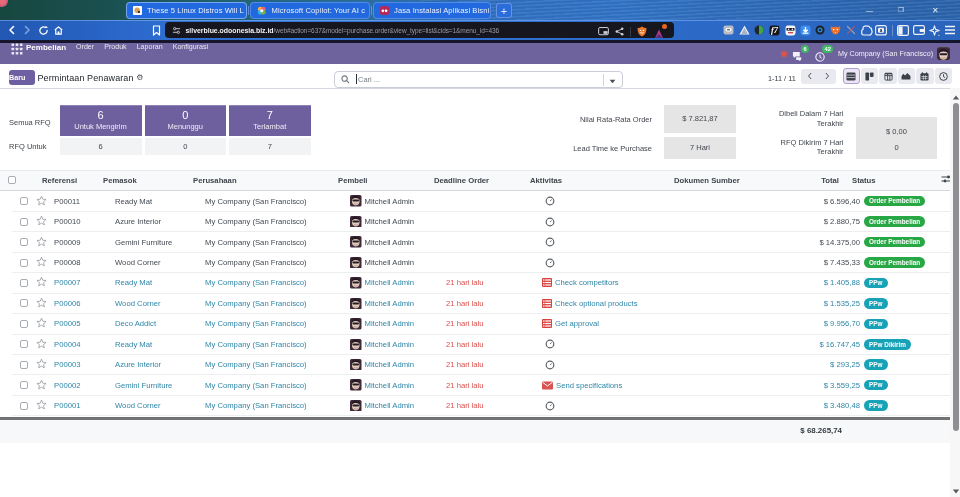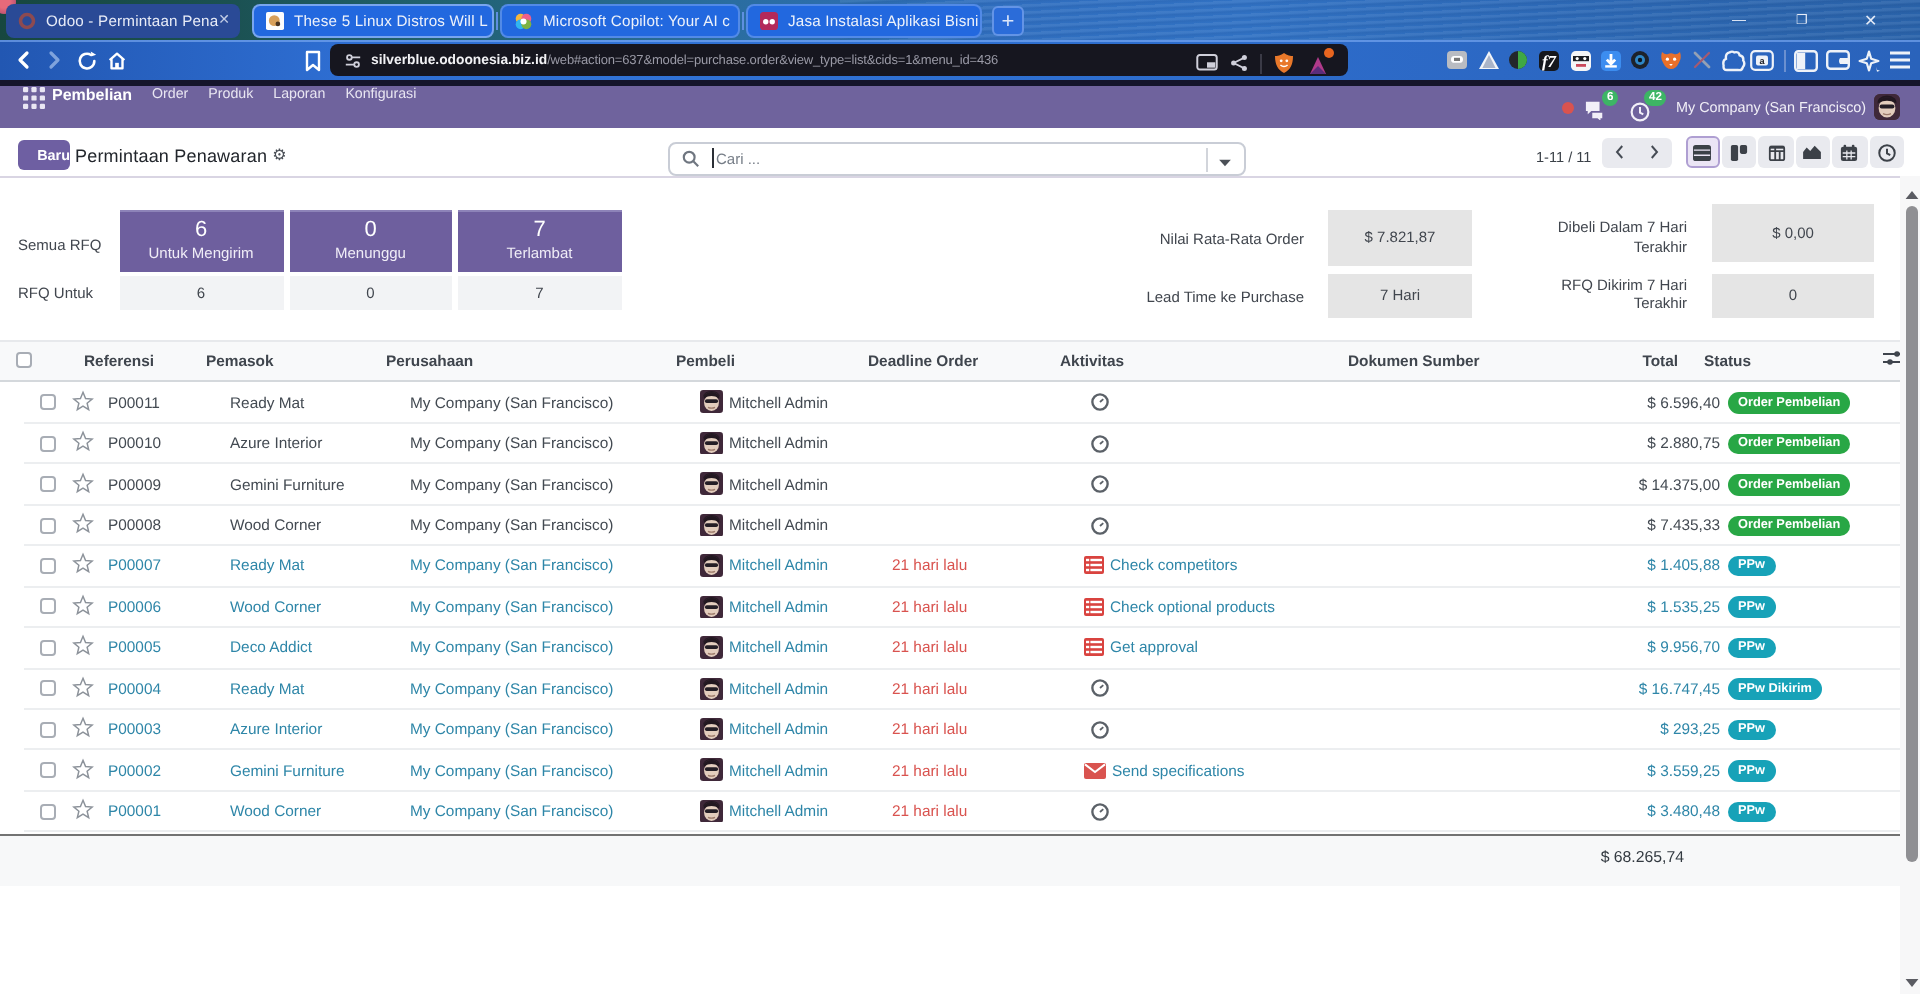--- a/index.html
+++ b/index.html
@@ -21,21 +21,21 @@
 .urltxt{font-size:6.9px;color:#9a9aa6;white-space:nowrap}
 .urltxt b{color:#f2f2f5;font-weight:bold}
 .tbico{position:absolute;top:20px;height:20px;display:flex;align-items:center;justify-content:center}
 
 #onav{position:absolute;left:0;top:42.5px;width:960px;height:21px;background:#6f639d;color:#eceaf4;font-size:7.5px;display:flex;align-items:flex-start}
 #onav .brand{font-weight:bold;font-size:8px;color:#fff;margin-left:3px}
 #onav .mi{margin-left:10px;font-size:7.1px;color:#e9e6f2}
 .badge{position:absolute;background:#3db565;color:#fff;font-size:5.8px;font-weight:bold;border-radius:6px;padding:0 2.5px;height:8px;line-height:8px}
 
 #cpanel{position:absolute;left:0;top:63.5px;width:960px;height:25.5px;background:#fff;border-bottom:1.5px solid #d9d5e3}
-#btn-new{position:absolute;left:9px;top:69.5px;width:26px;height:15px;border-radius:3px;background:#6e5fa2;color:#fff;font-size:7.2px;font-weight:bold;text-align:right;line-height:15px}
+#btn-new{position:absolute;left:9px;top:69.5px;width:26px;height:15px;border-radius:3px;background:#6e5fa2;color:#fff;font-size:7.2px;font-weight:bold;text-align:left;line-height:15px}
 #vtitle{position:absolute;left:37.5px;top:72.5px;font-size:9px;color:#22262c;letter-spacing:.1px}
 #searchbox{position:absolute;left:334px;top:71px;width:289px;height:16.5px;border:1px solid #c9cdd6;border-radius:4px;background:#fff;display:flex;align-items:center}
 #pagetxt{position:absolute;left:768px;top:74px;white-space:nowrap;font-size:7.3px;color:#3b4148}
 .pgbtn{position:absolute;top:68.5px;width:17.5px;height:15.5px;background:#e9eaef;display:flex;align-items:center;justify-content:center;color:#454b54}
 .vsw{position:absolute;top:68px;width:17.6px;height:16px;border-radius:3px;background:#e9eaef;display:flex;align-items:center;justify-content:center}
 
 .dlabel{position:absolute;font-size:7.5px;color:#41464e}
 .pcard{position:absolute;top:104.5px;height:31.5px;background:#6e5f9e;border-top:1.5px solid #8d83b8;color:#fff;text-align:center}
 .pcard .num{font-size:11px;margin-top:3px;line-height:13px}
 .pcard .lbl{font-size:7.5px;line-height:10px;color:#f0edf7}
@@ -59,38 +59,31 @@
 .c-doc{width:112px}
 .c-tot{width:62px;text-align:right}
 .c-sta{width:88px;padding-left:4px}
 .c-cog{width:20px}
 .chk{width:8px;height:8px;border:1px solid #a8adb5;border-radius:2px;background:#fff}
 .pill{display:inline-block;white-space:nowrap;border-radius:6px;color:#fff;font-size:6.4px;font-weight:bold;padding:1.5px 5px;line-height:7.5px}
 .pill.g{background:#28a745}
 .pill.t{background:#17a2b8}
 .red{color:#d9534f}
 .avatar{display:block;margin-right:3px;flex:none}
-#tfoot{position:absolute;left:0;top:417px;width:950px;height:26px;background:#f7f8f9;border-top:1px solid #737373;font-size:7.9px;font-weight:normal;color:#333a41}
+#tfoot{position:absolute;left:0;top:417px;width:950px;height:26px;background:#f7f8f9;border-top:3px solid #737373;font-size:7.9px;font-weight:bold;color:#333a41}
 
 #sbar{position:absolute;left:950px;top:88px;width:10px;height:409px;background:#f7f7f8}
 #sthumb{position:absolute;left:952.5px;top:102.5px;width:6px;height:328px;background:#8f8f93;border-radius:3px}
 .sarr{position:absolute;left:951.5px;width:8px;text-align:center;font-size:5.5px;color:#55565e}
 </style></head><body>
 <div id="page">
 
 <div id="tabbar">
       <div style="position:absolute;left:-4px;top:-5px;width:12px;height:12px;border-radius:50%;background:radial-gradient(circle,#e66a7a 35%,#c05575 70%,transparent 75%)"></div>
       <div style="position:absolute;left:420px;top:0;width:540px;height:20px;background:repeating-linear-gradient(177deg,rgba(255,255,255,0.07) 0px,rgba(255,255,255,0.07) 1px,rgba(0,0,30,0.05) 2px,transparent 3.5px)"></div>
-  <div class="tab" id="tab1">
-    <svg width="9" height="9" style="margin-left:6px" viewBox="0 0 10 10">
-          <circle cx="5" cy="5" r="3.6" fill="none" stroke="#8d4a50" stroke-width="2"></circle>
-        </svg>
-    <span class="ttl">Odoo - Permintaan Pena</span>
-    <span style="position:absolute;right:5px;top:4px;color:#c3cde6;font-size:7px">✕</span>
-  </div>
   <div class="tab" id="tab2">
     <svg width="9" height="9" style="margin-left:6px" viewBox="0 0 10 10">
           <rect x="0" y="0" width="10" height="10" rx="1" fill="#fdfdfd"></rect>
           <circle cx="4.6" cy="4.8" r="3" fill="#d8a05a"></circle>
           <circle cx="6.6" cy="6.6" r="1.3" fill="#4a3420"></circle>
         </svg>
     <span class="ttl">These 5 Linux Distros Will L</span>
   </div>
   <div class="tab" id="tab3">
     <svg width="9.5" height="9.5" style="margin-left:6px" viewBox="0 0 10 10">
@@ -415,21 +408,21 @@
 <div class="gcell" style="left:144.5px;width:81.5px">0</div>
 <div class="gcell" style="left:229px;width:81.5px">7</div>
 
 <div class="rlab" style="left:500px;top:115px;width:152px">Nilai Rata-Rata Order</div>
 <div class="rlab" style="left:500px;top:143.5px;width:152px">Lead Time ke Purchase</div>
 <div class="vbox" style="left:664px;top:104.5px;width:72px;height:28.5px">$ 7.821,87</div>
 <div class="vbox" style="left:664px;top:137px;width:72px;height:21.5px">7 Hari</div>
 
 <div class="rlab" style="left:691px;top:109px;width:152.5px">Dibeli Dalam 7 Hari<br>Terakhir</div>
 <div class="rlab" style="left:691px;top:137.5px;width:152.5px">RFQ Dikirim 7 Hari<br>Terakhir</div>
-<div class="vbox" style="left:856px;top:102px;width:81px;height:28.5px">$ 0,00</div>
+<div class="vbox" style="left:856px;top:117px;width:81px;height:28.5px">$ 0,00</div>
 <div class="vbox" style="left:856px;top:137px;width:81px;height:21.5px">0</div>
 
 <div id="thead">
   <div class="cc c-chk">
         <div class="chk"></div>
       </div>
   <div class="cc c-star"></div>
   <div class="cc c-ref">Referensi</div>
   <div class="cc c-ven">Pemasok</div>
   <div class="cc c-com">Perusahaan</div>

